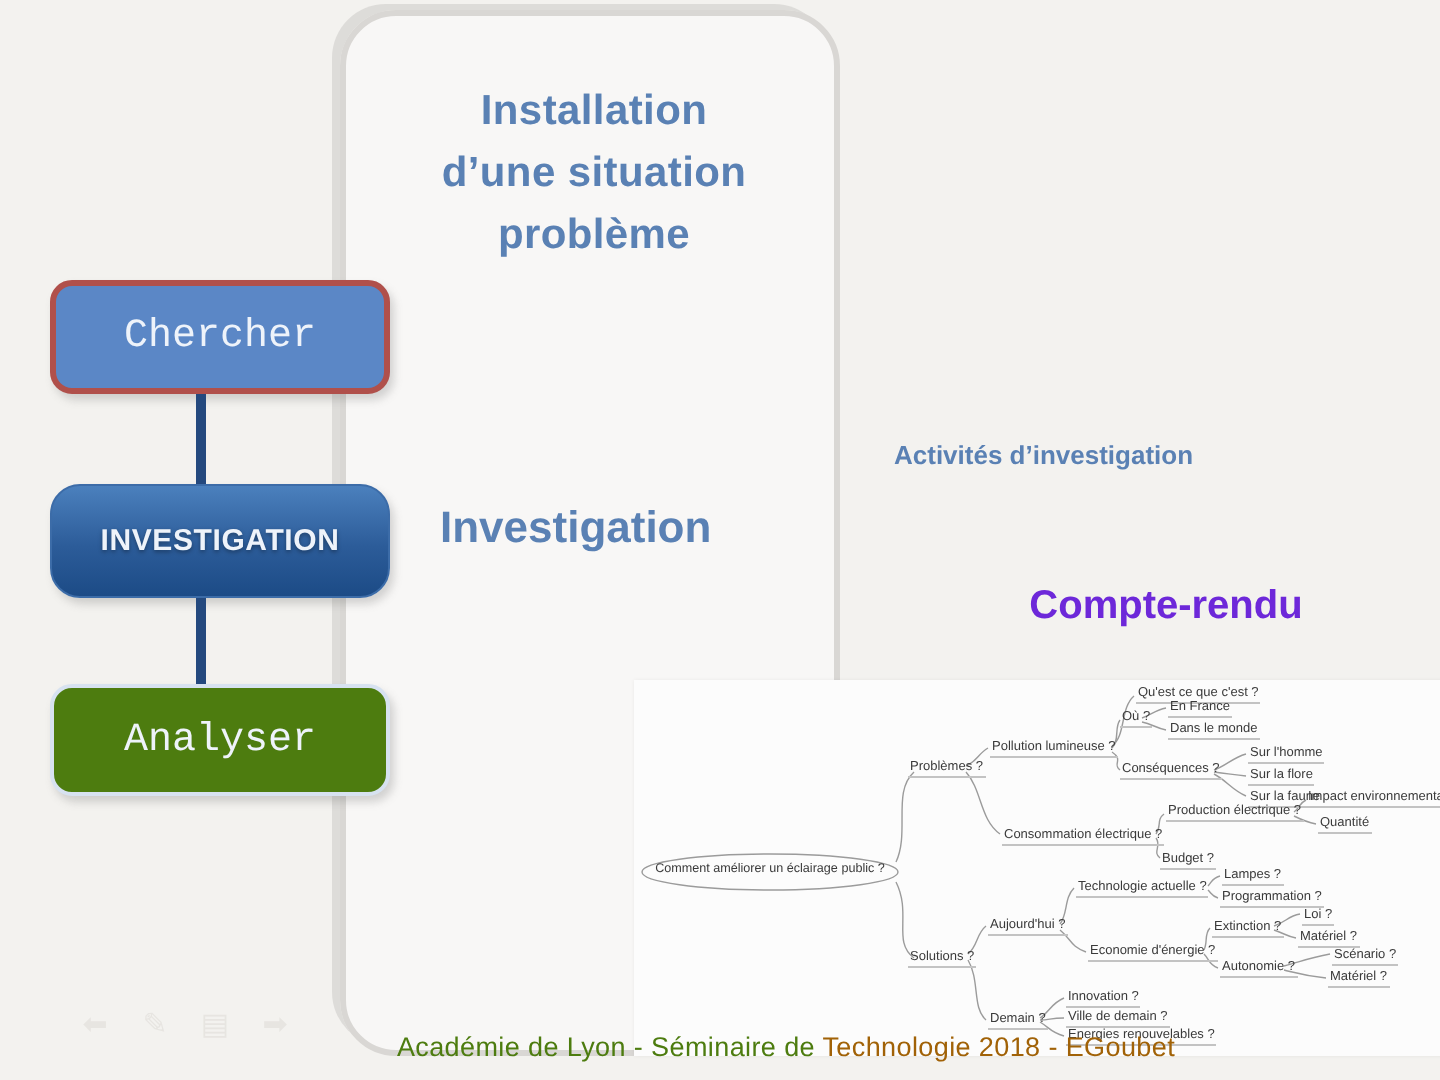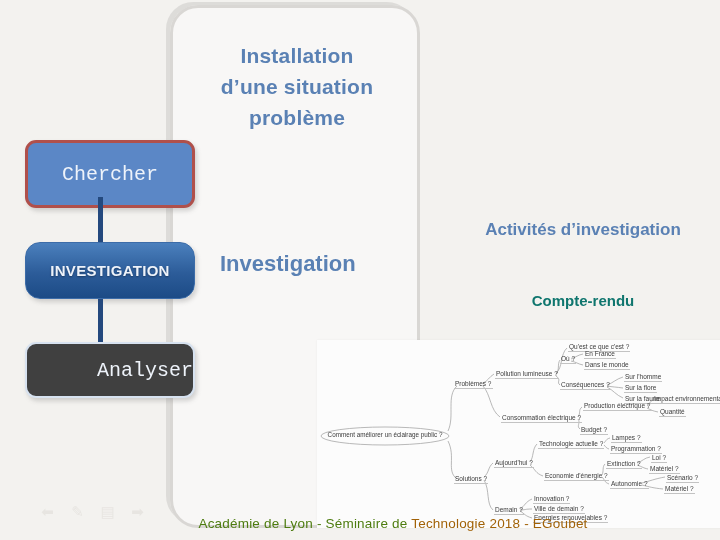--- a/index.html
+++ b/index.html
@@ -28,52 +28,52 @@
     letter-spacing:0.2px;
   }
 
   
   .proc-box {
     position:absolute; left:8px; width:170px;
     display:flex; align-items:center; justify-content:center;
     color:#eef3fa; box-shadow:2px 3px 4px rgba(110,110,110,0.28);
   }
   .box-chercher {
-    top:140px; height:68px; background:#5b87c6;
+    top:140px; height:57px; background:#5b87c6;
     border:3px solid #b0504b; border-radius:11px;
     font-family:"Liberation Mono", monospace; font-size:20px;
   }
   .box-investigation {
     top:242px; height:57px;
     background:linear-gradient(180deg,#4b80bd 0%, #2c5c99 55%, #1c4b86 100%);
     border:1px solid #3c6ca8; border-radius:15px;
     font-weight:bold; font-size:15px; letter-spacing:0.3px;
     text-shadow:0 1px 2px rgba(0,0,0,0.35);
   }
   .box-analyser {
-    top:342px; height:56px; background:#404040;
+    top:342px; height:56px; background:#4d7c0f;
     border:2px solid #d7e2f0; border-radius:11px;
-    font-family:"Liberation Mono", monospace; font-size:20px;justify-content:flex-end;
+    font-family:"Liberation Mono", monospace; font-size:20px;
   }
   .connector { position:absolute; left:81px; width:5px; background:#24497e; }
   .conn-1 { top:197px; height:45px; }
   .conn-2 { top:299px; height:43px; }
 
   
   .caption-investigation {
     position:absolute; left:203px; top:251px;
     font-size:22px; font-weight:bold; color:#5a81b4;
   }
   .caption-activities {
     position:absolute; left:430px; top:220px; width:272px;
-    text-align:center; font-size:17px; font-weight:bold; color:#5a81b4;
+    font-size:13px; font-weight:bold; color:#5a81b4;
   }
   .caption-report {
     position:absolute; left:430px; top:292px; width:272px;
-    text-align:center; font-size:15px; font-weight:bold; color:#0f766e;
+    text-align:center; font-size:20px; font-weight:bold; color:#6d28d9;
   }
 
   
   .mindmap {
     position:absolute; left:300px; top:340px; width:405px; height:188px;
     background:#fcfcfc; box-shadow:0 0 2px rgba(0,0,0,0.06);
   }
   .mindmap svg { position:absolute; left:0; top:0; }
   .mm-node {
     position:absolute; white-space:nowrap;

